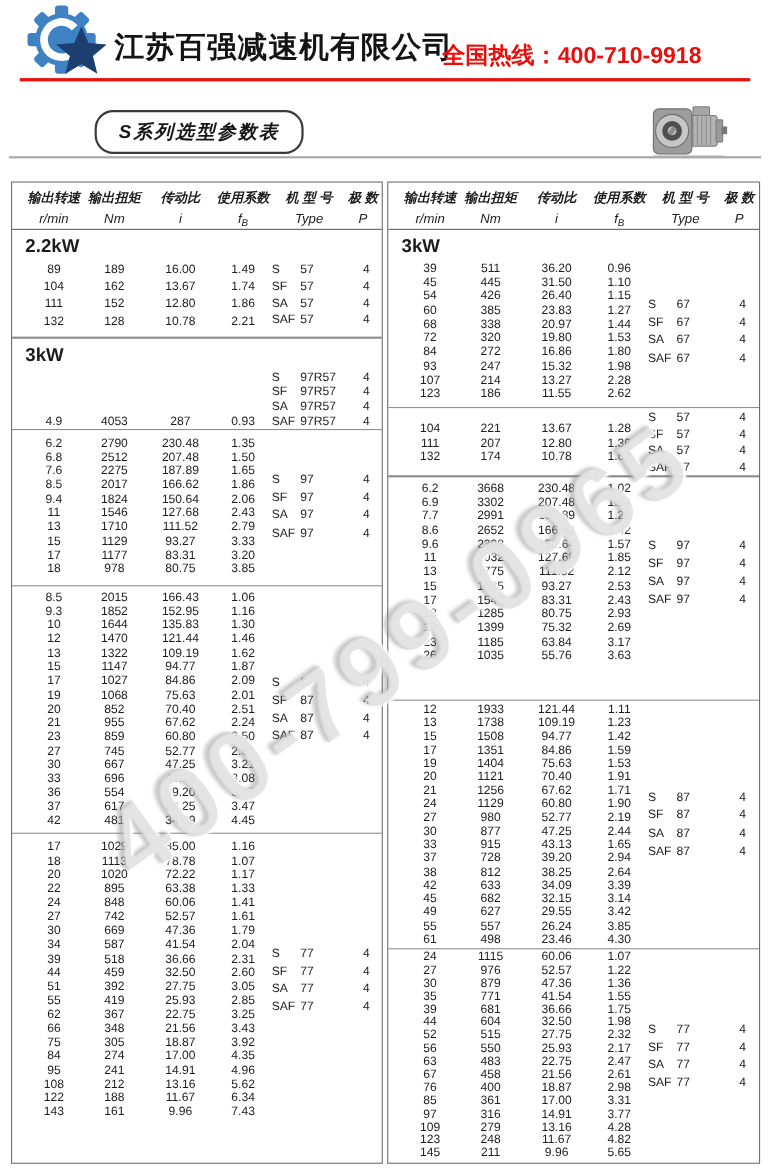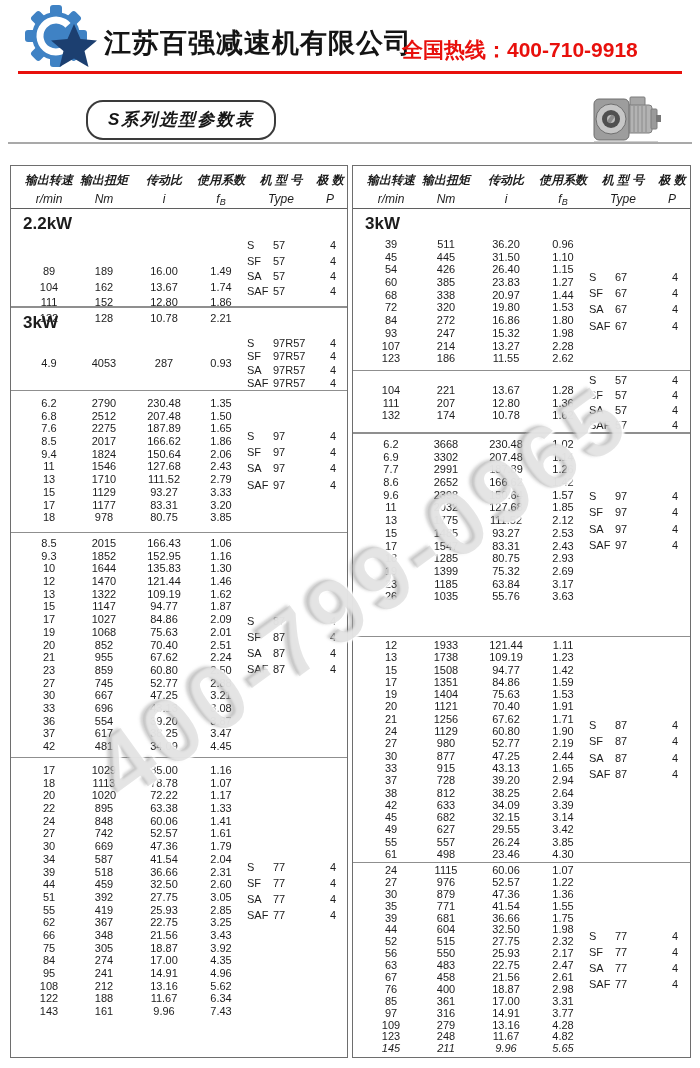--- a/index.html
+++ b/index.html
@@ -106,21 +106,21 @@
         <div>Nm</div>
         <div>i</div>
         <div>f<span class="sub">B</span></div>
         <div>Type</div>
         <div>P</div>
       </div>
     </div>
     <div class="section" style="height: 99px; border-bottom: 2px solid rgb(143, 143, 143);">
       <div class="kw">2.2kW</div>
       <div class="sbody" style="height: 71px;">
-        <div class="rows" style="top: 3px; margin-top: 26px;">
+        <div class="rows" style="top: 3px;">
           <div class="drow" style="line-height: 15.5px; height: 15.5px;">
             <div>89</div>
             <div>189</div>
             <div>16.00</div>
             <div>1.49</div>
           </div>
           <div class="drow" style="line-height: 15.5px; height: 15.5px;">
             <div>104</div>
             <div>162</div>
             <div>13.67</div>
@@ -160,21 +160,21 @@
             <div>57</div>
             <div class="pole">4</div>
           </div>
         </div>
       </div>
     </div>
     <div class="section" style="height: 83px; border-bottom: 1px solid rgb(143, 143, 143);">
       <div class="kw">3kW</div>
       <div class="sbody" style="height: 56px;">
         <div class="rows" style="top: 23.45px;">
-          <div class="drow" style="line-height: 12.7px; height: 12.7px;">
+          <div class="drow" style="line-height: 12.7px; height: 12.7px; margin-top: 20px;">
             <div>4.9</div>
             <div>4053</div>
             <div>287</div>
             <div>0.93</div>
           </div>
         </div>
         <div class="types" style="top: 3px;">
           <div class="tline" style="line-height: 13.4px; height: 13.4px;">
             <div>S</div>
             <div>97R57</div>
@@ -1047,21 +1047,21 @@
             <div>279</div>
             <div>13.16</div>
             <div>4.28</div>
           </div>
           <div class="drow" style="line-height: 11.9px; height: 11.9px;">
             <div>123</div>
             <div>248</div>
             <div>11.67</div>
             <div>4.82</div>
           </div>
-          <div class="drow" style="line-height: 11.9px; height: 11.9px; font-style: italic;">
+          <div class="drow" style="line-height: 11.9px; height: 11.9px;">
             <div>145</div>
             <div>211</div>
             <div>9.96</div>
             <div>5.65</div>
           </div>
         </div>
         <div class="types" style="top: 64.8px;">
           <div class="tline" style="line-height: 16.2px; height: 16.2px;">
             <div>S</div>
             <div>77</div>

